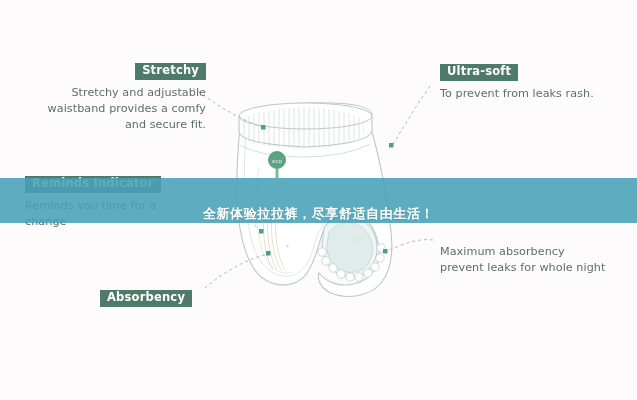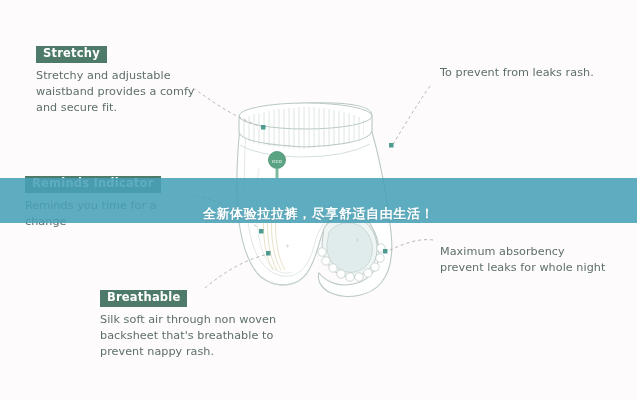--- a/index.html
+++ b/index.html
@@ -46,21 +46,21 @@
     white-space: nowrap;
   }
   .callout-body {
     margin-top: 5px;
     color: #5d6f6a;
     font-size: 11.2px;
     line-height: 1.45;
     letter-spacing: 0.05px;
   }
 
-  #callout-stretchy      { left: 36px;  top: 42px;  width: 170px; }
+  #callout-stretchy      { left: 36px;  top: 59px;  width: 170px; text-align: right; }
   #callout-wetness       { left: 25px;  top: 172px; width: 170px; }
   #callout-breathable    { left: 100px; top: 286px; width: 215px; }
   #callout-ultrasoft     { left: 440px; top: 60px;  width: 180px; }
   #callout-absorbency    { left: 440px; top: 239px; width: 170px; }
 
   
   #promo-banner {
     position: absolute;
     left: 0;
     top: 178px;
@@ -221,25 +221,25 @@
     <span class="callout-tag">Stretchy</span>
     <div class="callout-body">Stretchy and adjustable waistband provides a comfy and secure fit.</div>
   </div>
 
   <div class="callout" id="callout-wetness">
     <span class="callout-tag">Reminds Indicator</span>
     <div class="callout-body">Reminds you time for a change</div>
   </div>
 
   <div class="callout" id="callout-breathable">
-    <span class="callout-tag">Breathable</span>
-    <div class="callout-body">Silk soft air through non woven backsheet that's breathable to prevent nappy rash.</div>
+    <span class="callout-tag">Absorbency</span>
   </div>
 
   <div class="callout" id="callout-ultrasoft">
+    <span class="callout-tag">Ultra-soft</span>
     <div class="callout-body">To prevent from leaks rash.</div>
   </div>
 
   <div class="callout" id="callout-absorbency">
     <div class="callout-body">Maximum absorbency prevent leaks for whole night</div>
   </div>
 
   <div id="promo-banner">
     <span id="promo-banner-text">全新体验拉拉裤，尽享舒适自由生活！</span>
   </div>

